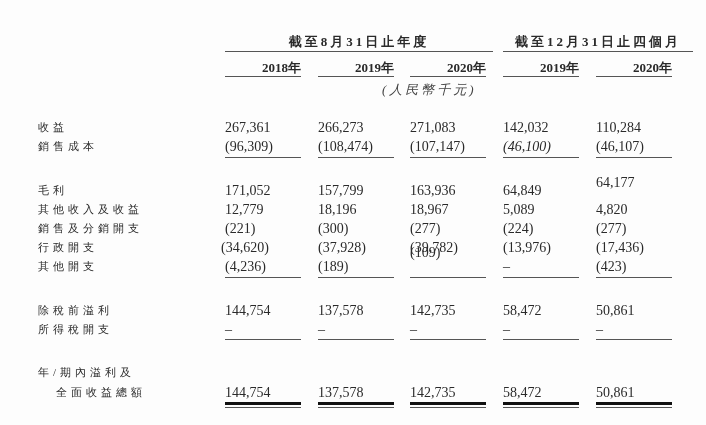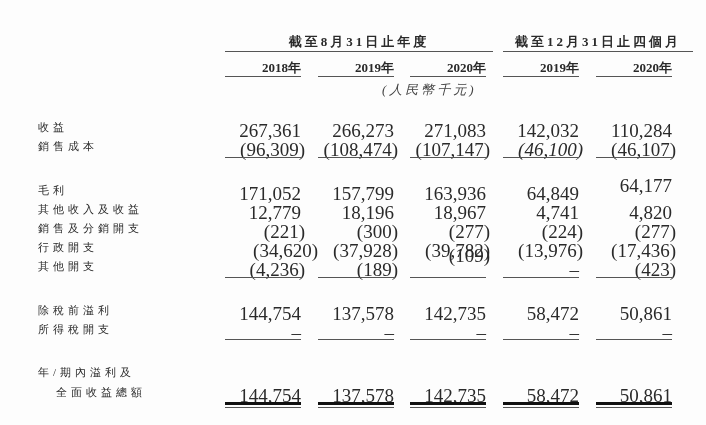--- a/index.html
+++ b/index.html
@@ -4,21 +4,21 @@
 <style>
   html, body { margin:0; padding:0; background:#fdfdfd; }
   body { width:706px; height:425px; position:relative; overflow:hidden;
          font-family:"Liberation Serif","DejaVu Serif",serif; color:#2a2a2a; }
   .abs { position:absolute; }
   .grp { font-size:13px; font-weight:bold; letter-spacing:3px; text-align:center; white-space:nowrap; }
   .yr  { font-size:13px; font-weight:bold; text-align:right; white-space:nowrap; }
   .unit{ font-size:13px; font-style:italic; letter-spacing:3px; white-space:nowrap; color:#444; }
   .hl  { height:1px; background:#555; }
   .lbl { font-size:11px; letter-spacing:4px; white-space:nowrap; }
-  .num { font-size:19px; text-align:right; white-space:nowrap; }
+  .num { font-size:14px; white-space:nowrap; }
   .ul  { height:1px; background:#555; }
   .dul-a { height:3px; background:#111; }
   .dul-b { height:1px; background:#555; }
 </style>
 </head>
 <body>
 
 <div>
 
   <div class="abs grp" style="left:225px; top:33px; width:268px;">截至8月31日止年度</div>
@@ -64,32 +64,32 @@
   <div class="abs num" style="left:225px; top:183px; width:76px;">171,052</div>
   <div class="abs num" style="left:318px; top:183px; width:76px;">157,799</div>
   <div class="abs num" style="left:410px; top:183px; width:76px;">163,936</div>
   <div class="abs num" style="left:503px; top:183px; width:76px;">64,849</div>
   <div class="abs num" style="left:596px; top:175px; width:76px;">64,177</div>
 
   <div class="abs lbl" style="left:38px; top:202px;">其他收入及收益</div>
   <div class="abs num" style="left:225px; top:202px; width:76px;">12,779</div>
   <div class="abs num" style="left:318px; top:202px; width:76px;">18,196</div>
   <div class="abs num" style="left:410px; top:202px; width:76px;">18,967</div>
-  <div class="abs num" style="left:503px; top:202px; width:76px;">4,741</div>
+  <div class="abs num" style="left:503px; top:202px; width:76px;">5,089</div>
   <div class="abs num" style="left:596px; top:202px; width:76px;">4,820</div>
 
   <div class="abs lbl" style="left:38px; top:221px;">銷售及分銷開支</div>
   <div class="abs num" style="left:225px; top:221px; width:80px;">(221)</div>
   <div class="abs num" style="left:318px; top:221px; width:80px;">(300)</div>
   <div class="abs num" style="left:410px; top:221px; width:80px;">(277)</div>
   <div class="abs num" style="left:503px; top:221px; width:80px;">(224)</div>
   <div class="abs num" style="left:596px; top:221px; width:80px;">(277)</div>
 
   <div class="abs lbl" style="left:38px; top:240px;">行政開支</div>
-  <div class="abs num" style="left:238px; top:240px; width:80px;">(34,620)</div>
+  <div class="abs num" style="left:221px; top:240px; width:80px;">(34,620)</div>
   <div class="abs num" style="left:318px; top:240px; width:80px;">(37,928)</div>
   <div class="abs num" style="left:410px; top:240px; width:80px;">(39,782)</div>
   <div class="abs num" style="left:503px; top:240px; width:80px;">(13,976)</div>
   <div class="abs num" style="left:596px; top:240px; width:80px;">(17,436)</div>
 
   <div class="abs lbl" style="left:38px; top:259px;">其他開支</div>
   <div class="abs num" style="left:225px; top:259px; width:80px;">(4,236)</div>
   <div class="abs num" style="left:318px; top:259px; width:80px;">(189)</div>
   <div class="abs num" style="left:410px; top:245px; width:80px;">(109)</div>
   <div class="abs num" style="left:503px; top:259px; width:76px;">–</div>

